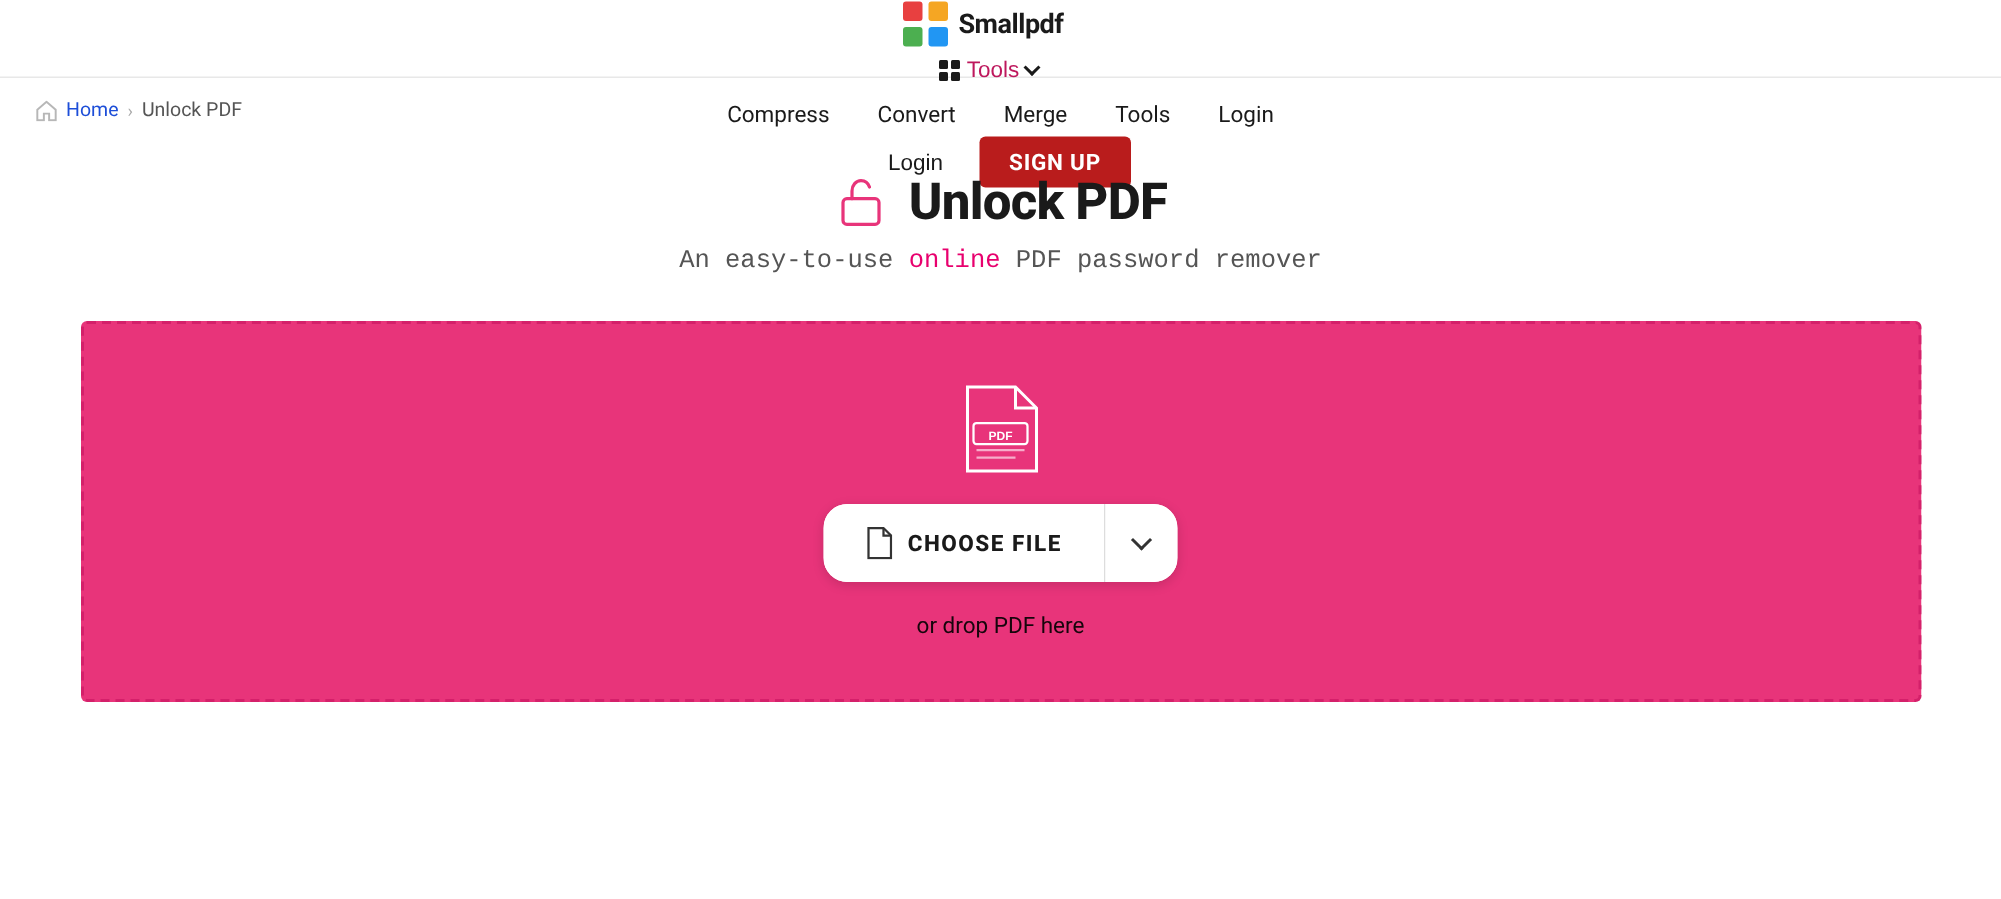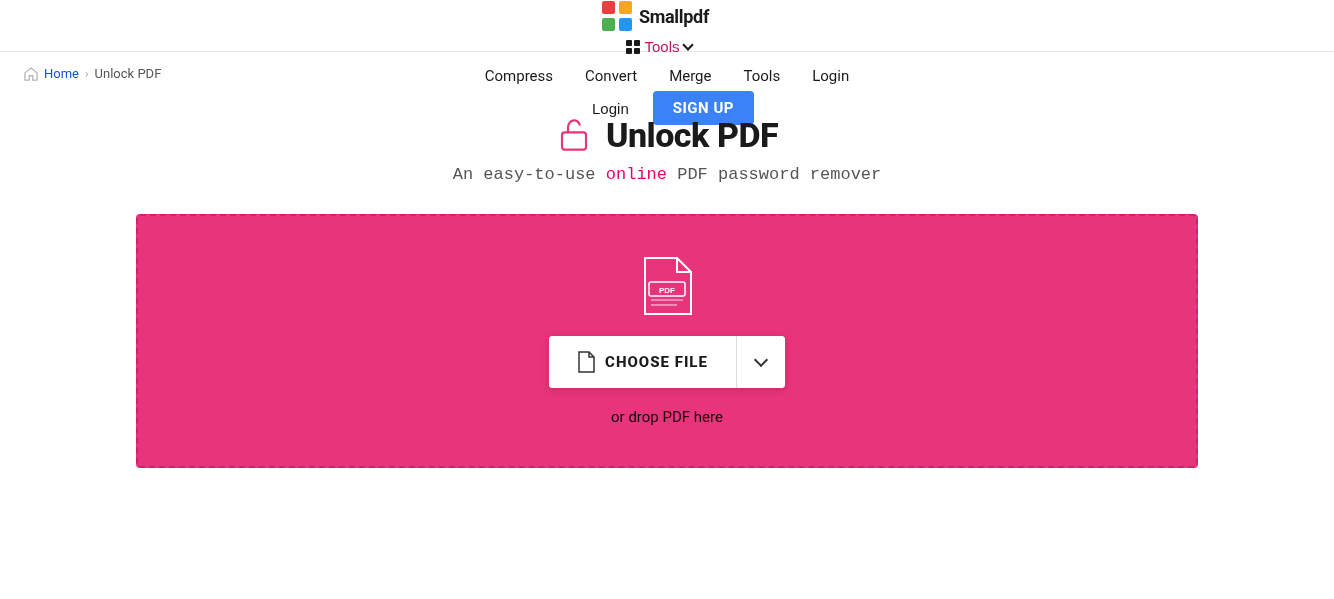--- a/index.html
+++ b/index.html
@@ -117,21 +117,21 @@
       font-size: 15px;
       color: #1a1a1a;
       background: none;
       border: none;
       cursor: pointer;
       padding: 6px 12px;
       font-family: Liberation Sans, sans-serif;
     }
 
     .signup-btn {
-      background: #3b82f6;
+      background: #b91c1c;
       color: #fff;
       border: none;
       padding: 8px 20px;
       border-radius: 4px;
       font-size: 15px;
       font-weight: 700;
       cursor: pointer;
       letter-spacing: 0.5px;
       font-family: inherit;
     }
@@ -201,21 +201,21 @@
       text-align: center;
       font-family: Liberation Mono, monospace;
     }
 
     .subtitle-highlight {
       color: #e8006e;
     }
 
     
     .drop-zone {
-      width: 1062px;
+      width: 1227px;
       min-height: 240px;
       background: #e8347a;
       border: 2.5px dashed #d4206a;
       border-radius: 4px;
       display: flex;
       flex-direction: column;
       align-items: center;
       justify-content: center;
       gap: 20px;
       padding: 40px;
@@ -224,21 +224,21 @@
 
     .pdf-file-icon {
       width: 52px;
       height: 60px;
     }
 
     .choose-file-row {
       display: flex;
       align-items: flex-start;
       background: #fff;
-      border-radius: 4px;
+      border-radius: 16px;
       overflow: hidden;
       box-shadow: 0 2px 8px rgba(0,0,0,0.15);
     }
 
     .choose-file-btn {
       display: flex;
       align-items: center;
       gap: 10px;
       padding: 0 28px;
       height: 52px;

